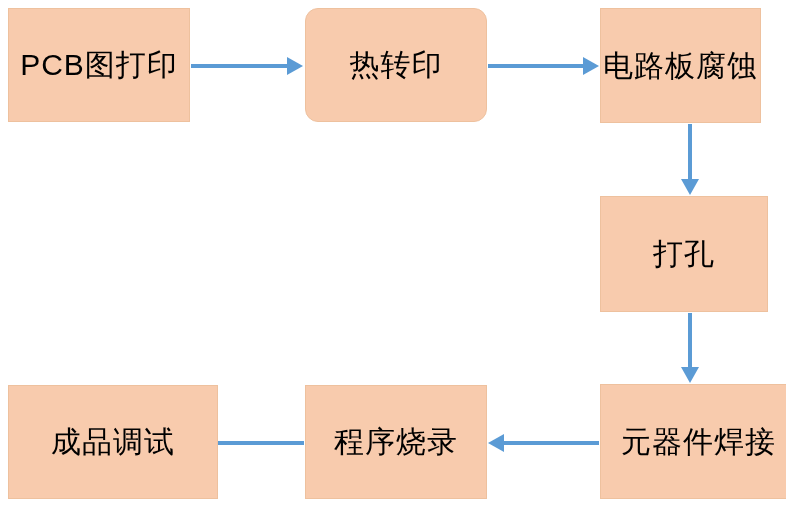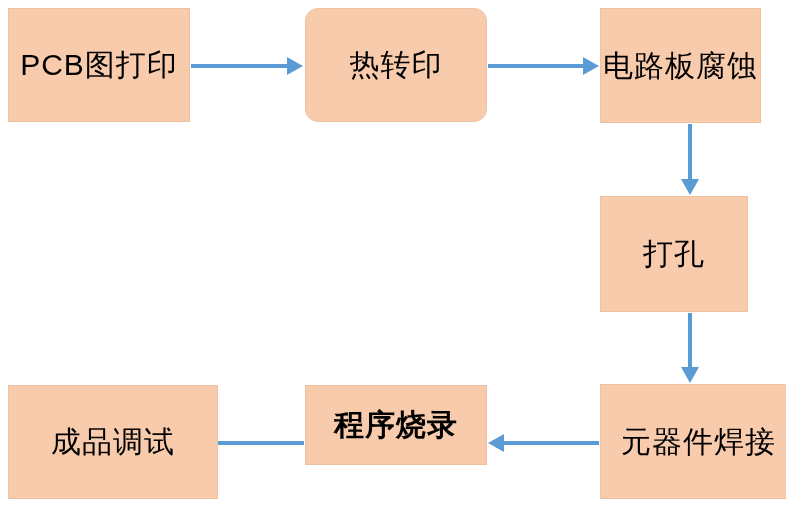--- a/index.html
+++ b/index.html
@@ -84,39 +84,39 @@
 
   <div class="node" style="left:600px;top:8px;width:161px;height:115px;">
     <span>电路板腐蚀</span>
   </div>
 
   <div class="arrow v to-down" style="left:681px;top:124px;height:71px;">
     <div class="shaft"></div>
     <div class="head"></div>
   </div>
 
-  <div class="node" style="left:600px;top:196px;width:148px;height:116px;">
+  <div class="node" style="left:600px;top:196px;width:168px;height:116px;">
     <span>打孔</span>
   </div>
 
   <div class="arrow v to-down" style="left:681px;top:313px;height:70px;">
     <div class="shaft"></div>
     <div class="head"></div>
   </div>
 
   <div class="node" style="left:600px;top:384px;width:197px;height:115px;">
     <span>元器件焊接</span>
   </div>
 
   <div class="arrow h to-left" style="left:488px;top:434px;width:111px;">
     <div class="shaft"></div>
     <div class="head"></div>
   </div>
 
-  <div class="node" style="left:305px;top:385px;width:182px;height:80px;font-weight:bold;">
+  <div class="node" style="left:305px;top:385px;width:182px;height:114px;">
     <span>程序烧录</span>
   </div>
 
   <div class="arrow h to-left" style="left:191px;top:434px;width:113px;">
     <div class="shaft"></div>
     <div class="head"></div>
   </div>
 
   <div class="node" style="left:8px;top:385px;width:210px;height:114px;">
     <span>成品调试</span>

